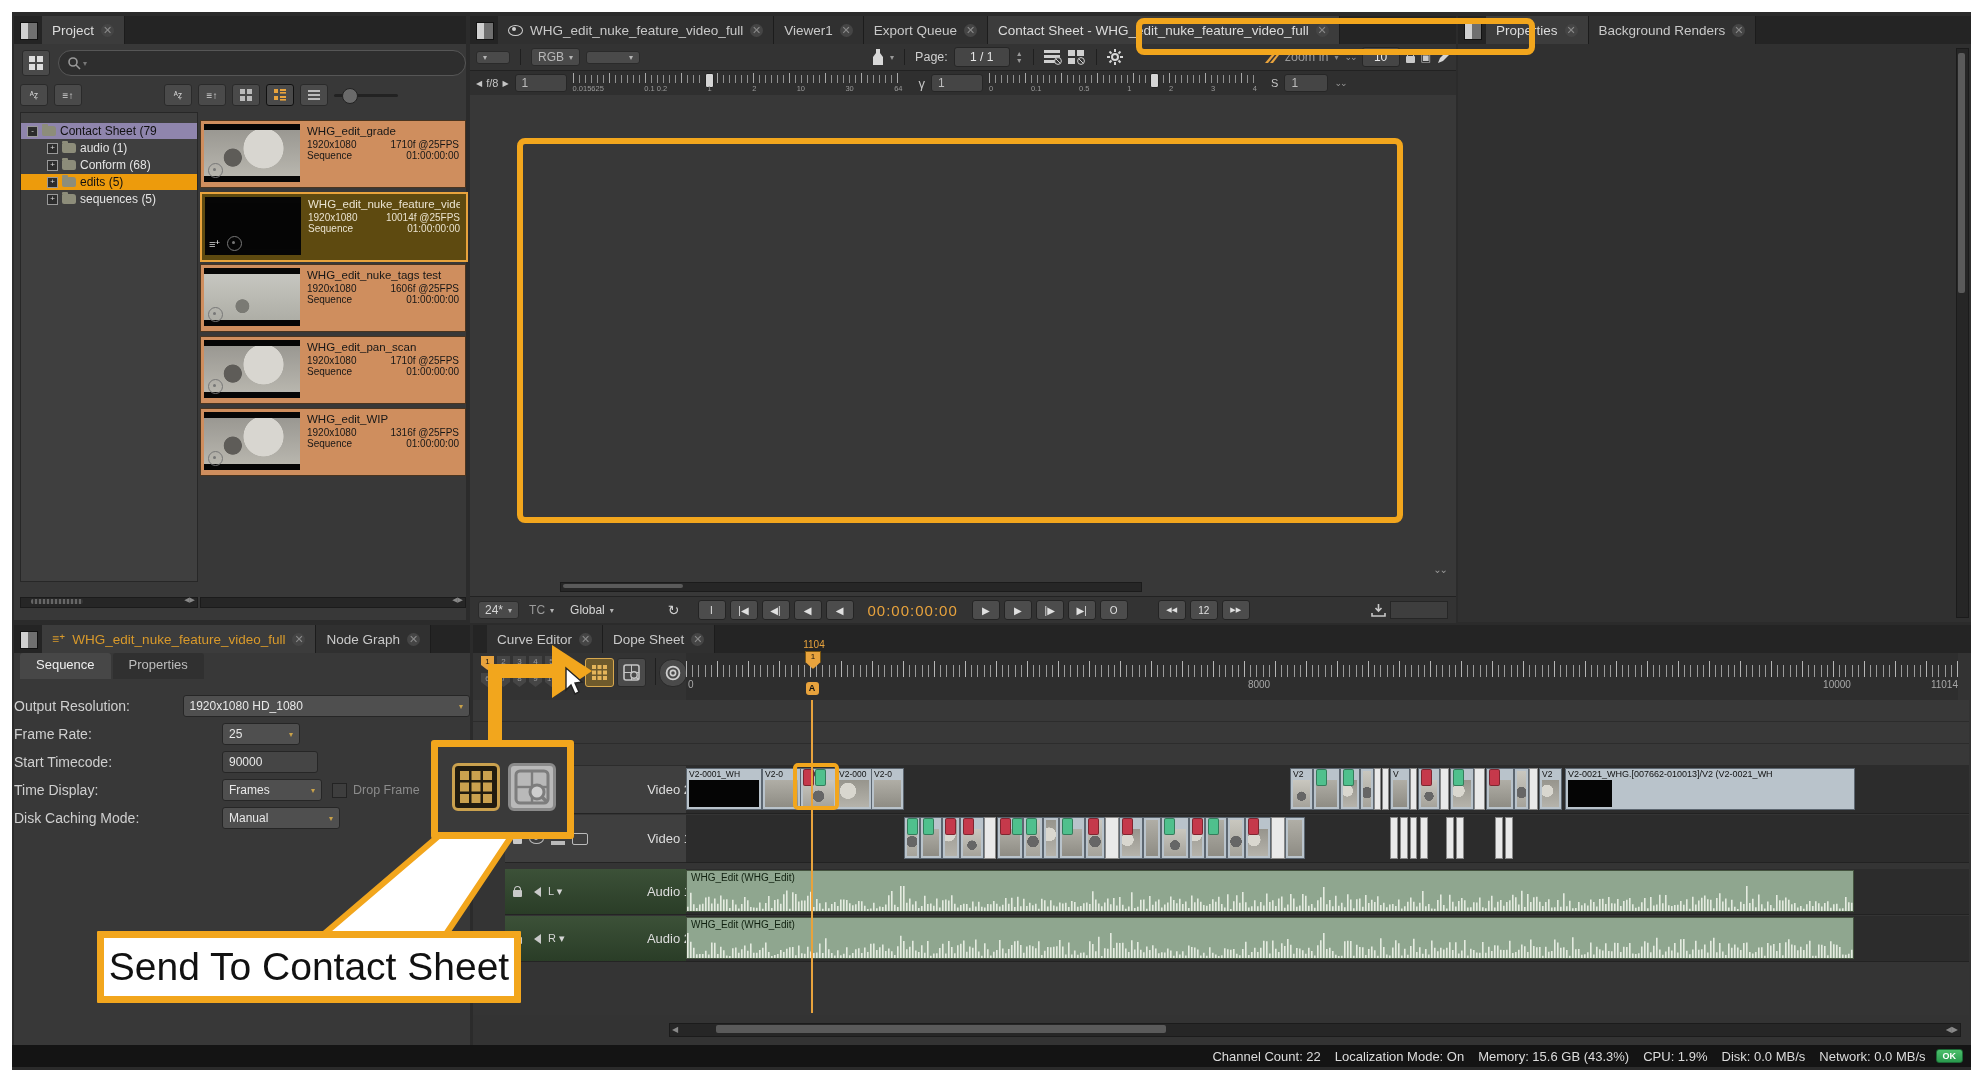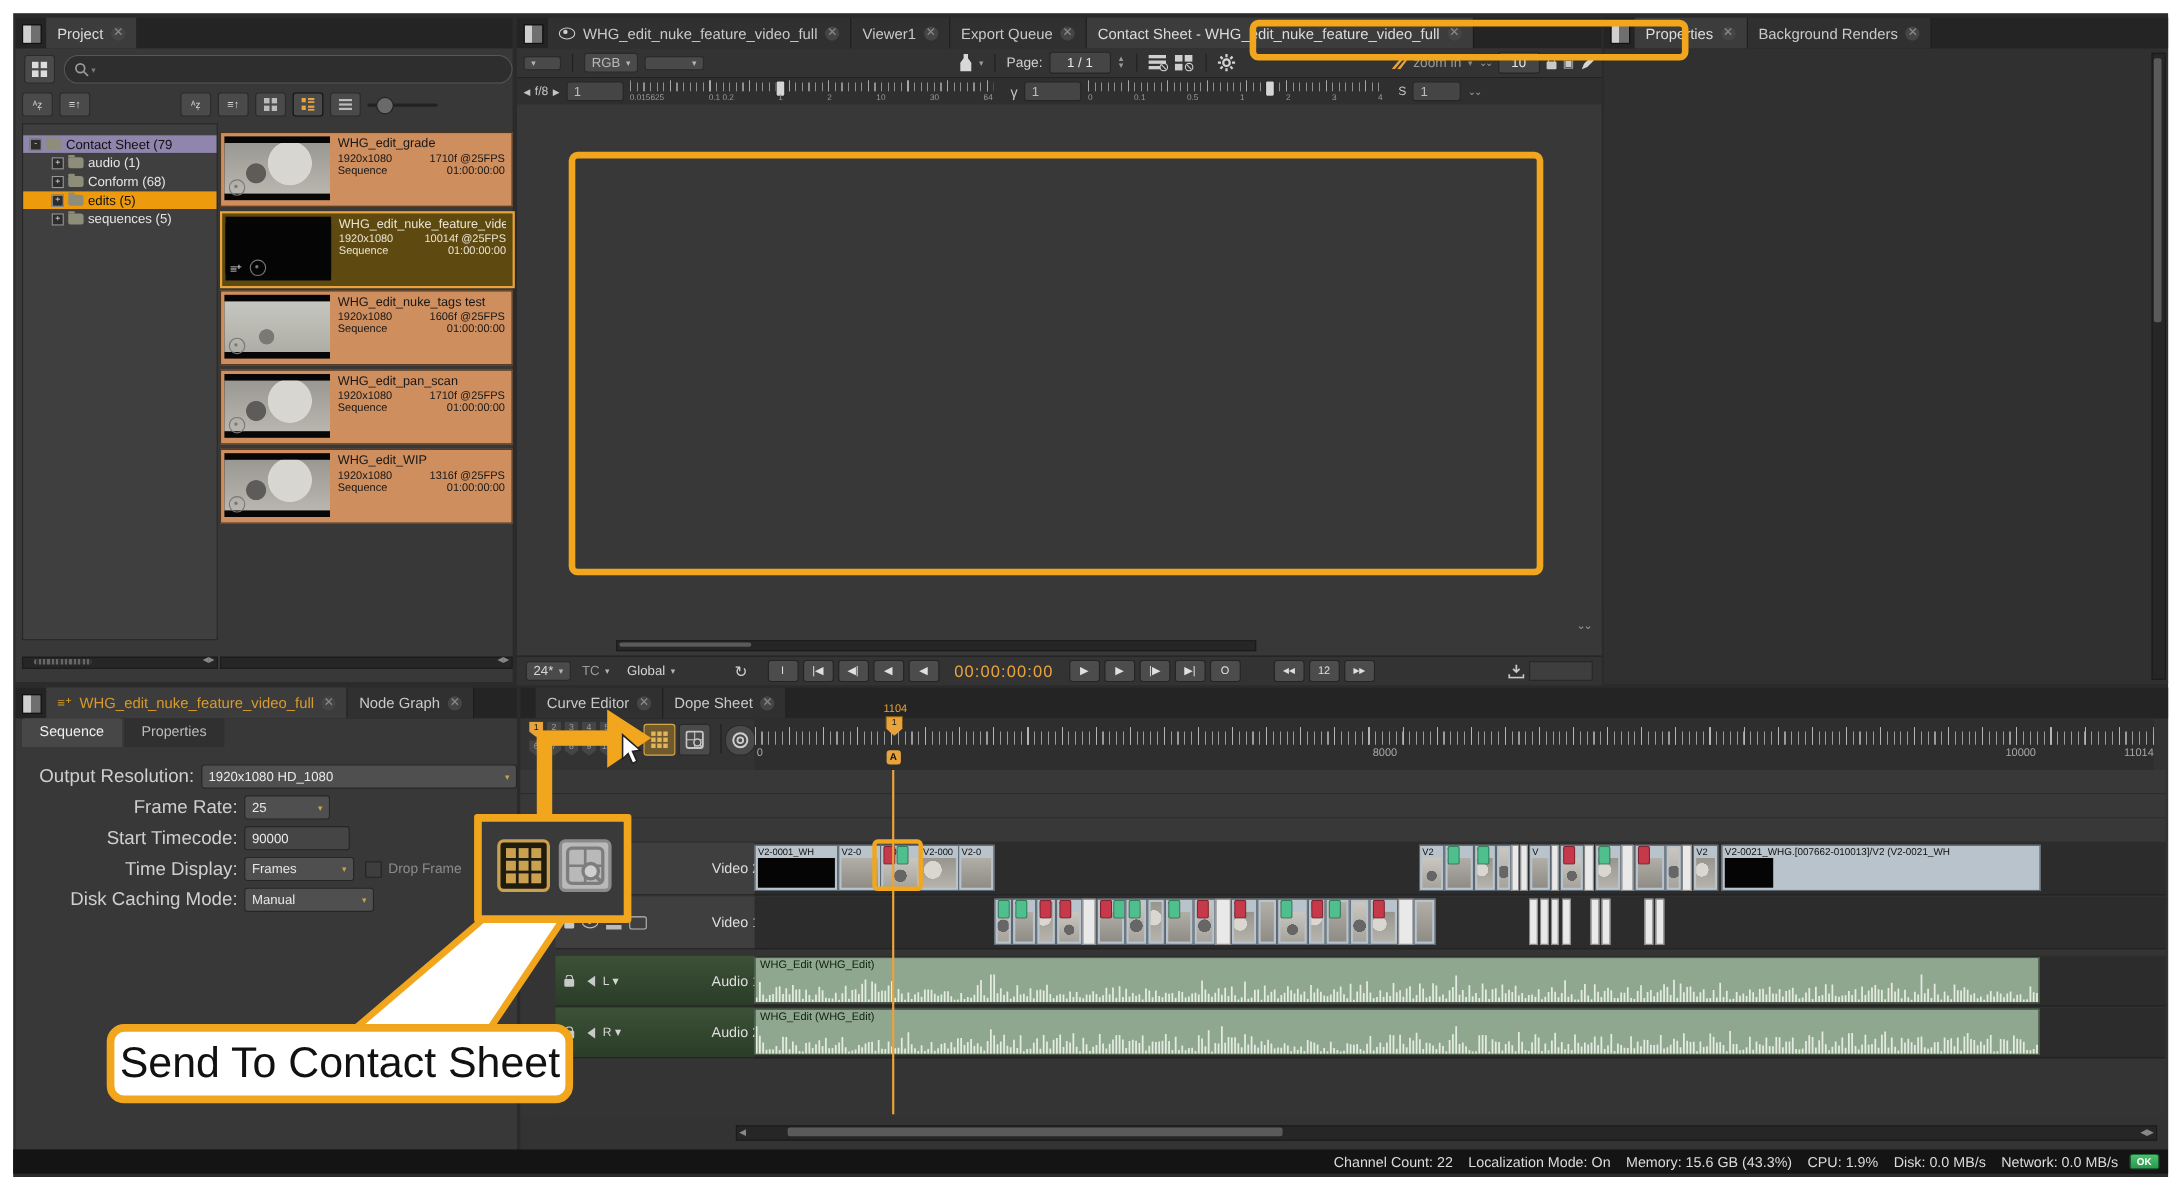--- a/index.html
+++ b/index.html
@@ -44,21 +44,21 @@
   #vcanvas{position:absolute;left:5px;top:80px;width:981px;height:460px;background:#000;}
   #vtitle{position:absolute;left:0;right:0;top:212px;text-align:center;color:#fff;font-size:34px;}
   .ticklabels{position:relative;font-size:7.5px;color:#9a9a9a;}
   .slider{position:relative;height:16px;}
   .slider .ticks{position:absolute;left:0;right:0;top:0;height:8px;background:repeating-linear-gradient(90deg,#8f8f8f 0 1px,transparent 1px 6px);}
   .slider .ticks2{position:absolute;left:0;right:0;top:-2px;height:10px;background:repeating-linear-gradient(90deg,#a8a8a8 0 1px,transparent 1px 36px);}
   .slider .knob{position:absolute;top:-2px;width:7px;height:13px;background:#d5d5d5;border:1px solid #222;border-radius:2px;}
   .tbtn{background:#4c4c4c;border:1px solid #242424;border-radius:3px;color:#e0e0e0;font-size:10px;height:18px;min-width:20px;display:inline-flex;align-items:center;justify-content:center;padding:0 3px;}
   
   .frow{position:absolute;left:0;height:22px;display:flex;align-items:center;}
-  .flabel{width:202px;text-align:right;color:#cfcfcf;font-size:17px;padding-right:6px;}
+  .flabel{width:202px;color:#cfcfcf;font-size:14px;padding-right:6px;}
   .fsel{height:20px;background:#4f4f4f;border:1px solid #262626;border-radius:3px;color:#e8e8e8;font-size:12px;display:flex;align-items:center;justify-content:space-between;padding:0 6px;}
   .fsel .ar{font-size:8px;color:#c9a24a;margin-left:8px;}
   .finput{height:20px;background:#454545;border:1px solid #262626;border-radius:3px;color:#e8e8e8;font-size:12px;display:flex;align-items:center;padding:0 6px;}
   .chk{width:13px;height:13px;background:#3e3e3e;border:1px solid #232323;margin:0 6px 0 10px;}
   .chklabel{color:#8b8b8b;font-size:12.5px;}
   
   .thead{position:absolute;left:32px;width:178px;background:#3f3f3f;border-bottom:1px solid #242424;display:flex;align-items:center;gap:7px;padding:0 8px;color:#dedede;font-size:13px;}
   .thead.audio{background:linear-gradient(#3c5138,#2a3d27);}
   .thead .nm{margin-left:auto;}
   .ico{width:14px;height:12px;position:relative;flex:none;}
@@ -965,16 +965,16 @@
     <svg width="36" height="36" viewBox="0 0 36 36" style="margin:3px;">
           <rect x="2" y="2" width="32" height="32" rx="4" fill="none" stroke="#7d7d7d" stroke-width="3"></rect>
           <line x1="2" y1="18" x2="34" y2="18" stroke="#7d7d7d" stroke-width="2.4"></line>
           <line x1="18" y1="2" x2="18" y2="34" stroke="#7d7d7d" stroke-width="2.4"></line>
           <circle cx="23" cy="23" r="7" fill="#cfcfcf" stroke="#7d7d7d" stroke-width="3"></circle>
           <line x1="28" y1="28" x2="33" y2="33" stroke="#7d7d7d" stroke-width="3.4"></line>
         </svg>
   </div>
 </div>
 
-<div class="annot" style="left:97px;top:931px;width:424px;height:72px;background:#fff;border:7px solid var(--acc);border-radius:16px;z-index:52;display:flex;align-items:center;justify-content:center;box-sizing:border-box;">
+<div class="annot" style="left:97px;top:931px;width:424px;height:72px;background:#fff;border:7px solid var(--acc);border-radius:1px;z-index:52;display:flex;align-items:center;justify-content:center;box-sizing:border-box;">
   <span style="font-size:39px;color:#111;white-space:nowrap;">Send To Contact Sheet</span>
 </div>
 </div>
 
 </body></html>

